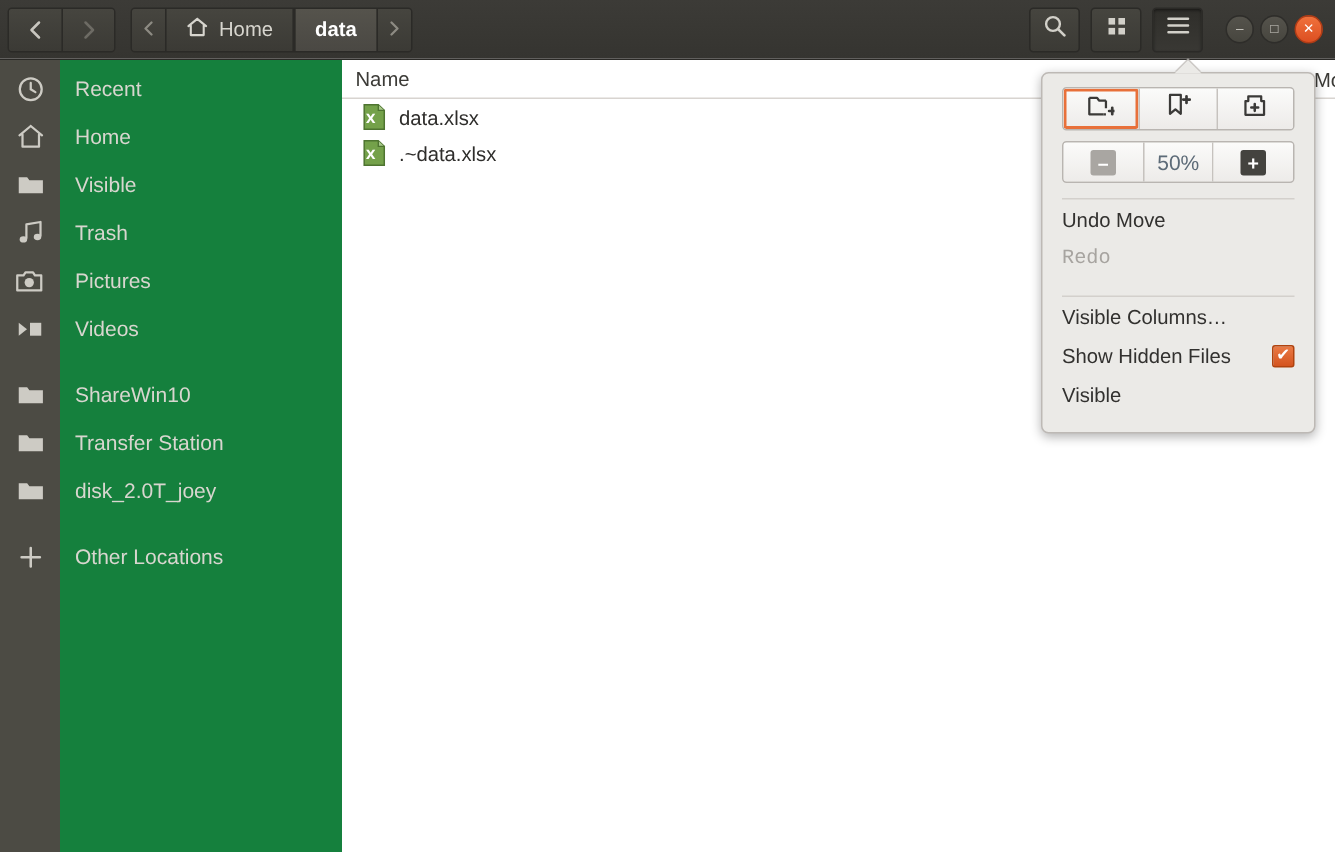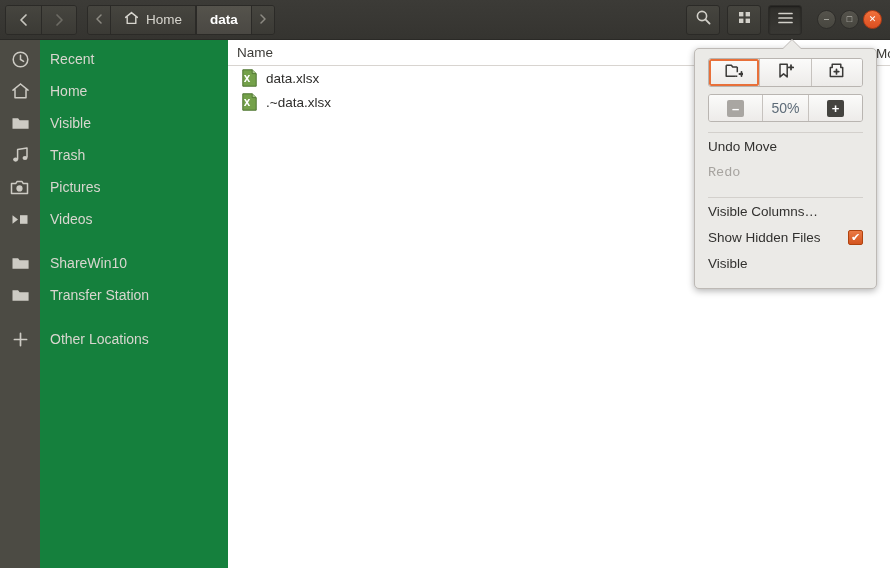--- a/index.html
+++ b/index.html
@@ -354,20 +354,28 @@
         <span class="sb-label">ShareWin10</span>
       </div>
       <div class="sb-item">
         <span class="sb-icon">
           <svg width="19" height="16" viewBox="0 0 19 16">
               <path d="M1.5 3.2 h5.6 l1.5 2 h9 v8.6 h-16.1 z" fill="#cdcbc4"></path>
             </svg>
         </span>
         <span class="sb-label">Transfer Station</span>
       </div>
+      <div class="sb-item">
+        <span class="sb-icon">
+          <svg width="19" height="16" viewBox="0 0 19 16">
+              <path d="M1.5 3.2 h5.6 l1.5 2 h9 v8.6 h-16.1 z" fill="#cdcbc4"></path>
+            </svg>
+        </span>
+        <span class="sb-label">disk_2.0T_joey</span>
+      </div>
 
       <div class="sb-gap"></div>
 
       <div class="sb-item">
         <span class="sb-icon">
           <svg width="17" height="17" viewBox="0 0 17 17">
               <path d="M8.5 2.4 V14.6 M2.4 8.5 H14.6" stroke="#cdcbc4" stroke-width="1.7" stroke-linecap="round"></path>
             </svg>
         </span>
         <span class="sb-label">Other Locations</span>

